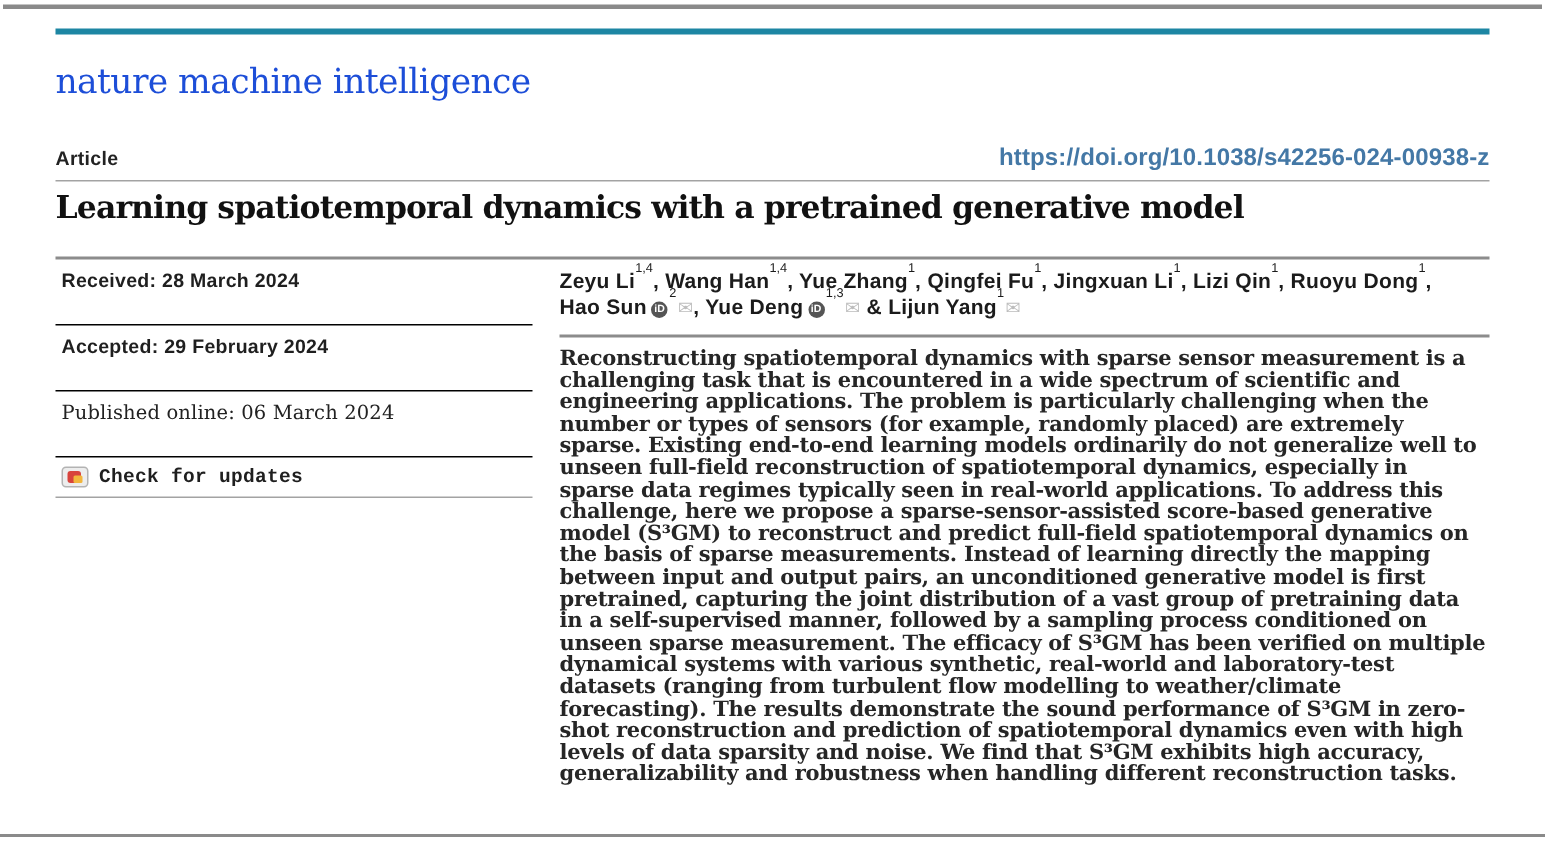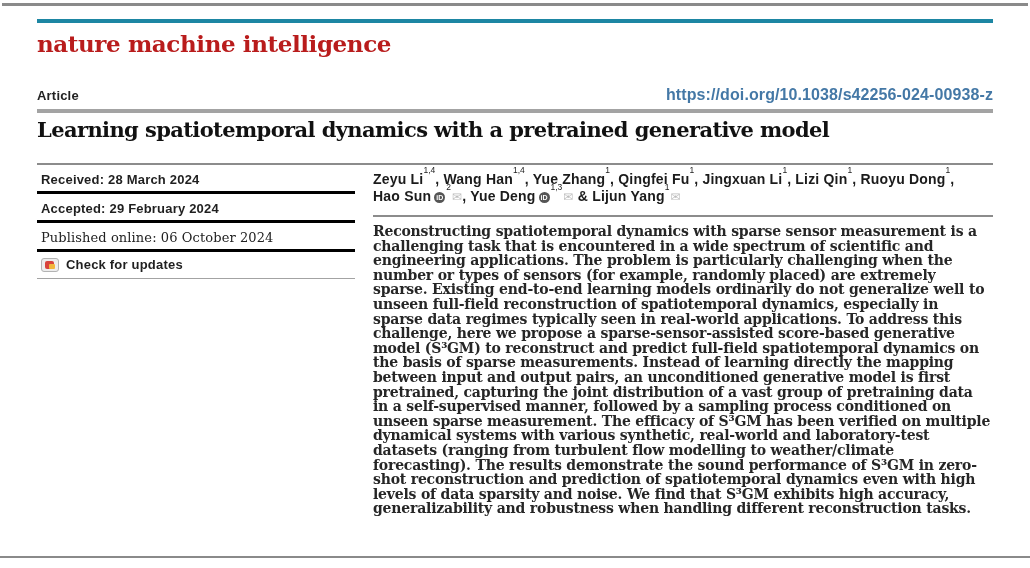--- a/index.html
+++ b/index.html
@@ -17,36 +17,36 @@
   }
   .edge-line-bottom {
     position: absolute; left: 0; right: 0; top: 556px; height: 2px;
     background: #8a8a8a;
   }
   .page { position: absolute; left: 37px; top: 0; width: 956px; }
 
   .teal-rule { margin-top: 19px; height: 4px; background: var(--teal, #1d86a3); }
 
   .masthead {
-    margin-top: 7px;
+    margin-top: 19px;
     font-family: "DejaVu Serif", serif;
-    font-weight: bold;
+    font-weight: normal;
     font-size: 23px;
     letter-spacing: -0.4px;
-    color: #b91c1c;
+    color: #1d4ed8;
     white-space: nowrap;
   }
 
   .article-row {
     margin-top: 29px;
     display: flex;
     justify-content: space-between;
     align-items: baseline;
     padding-bottom: 5px;
-    border-bottom: 4px solid #a3a3a3;
+    border-bottom: 1px solid #a3a3a3;
     text-align: right;
   }
   .article-label { font-size: 13px; font-weight: bold; color: #222; letter-spacing: 0.2px; }
   .doi-link {
     font-size: 16px; font-weight: bold; letter-spacing: 0.1px;
     color: var(--link, #4478a6); text-decoration: none;
   }
 
   .title {
     margin-top: 5px;
@@ -59,33 +59,34 @@
     color: #111;
   }
 
   .columns-rule { margin-top: 22px; height: 2px; background: #8c8c8c; }
 
   .columns { display: flex; }
   .left-col { width: 318px; margin-right: 18px; flex: none; }
   .right-col { width: 620px; flex: none; }
 
   .date-row {
-    padding: 5px 4px 3px 4px;
-    border-bottom: 3px solid #000000;
+    padding: 5px 4px 20px 4px;
+    border-bottom: 1px solid #000000;
   }
   .date-bold { font-size: 13px; font-weight: bold; color: #1f1f1f; letter-spacing: 0.2px; }
   .date-serif {
     font-family: "DejaVu Serif", serif;
     font-size: 13px; color: #222; letter-spacing: 0.1px;
   }
   .check-row {
     display: flex; align-items: center; gap: 7px;
     padding: 5px 4px 6px 4px;
     border-bottom: 1px solid #a3a3a3;
     cursor: pointer;
+    font-family: Liberation Mono, monospace;
   }
   .crossmark {
     position: relative; width: 18px; height: 14px; flex: none;
     background: #ededed; border: 1px solid #b3b3b3; border-radius: 3px;
   }
   .crossmark .cm-red {
     position: absolute; left: 3px; top: 2px; width: 9px; height: 8px;
     background: var(--cm-red, #d8433c); border-radius: 2px;
   }
   .crossmark .cm-yellow {
@@ -149,21 +150,21 @@
   <div class="columns">
 
     <div class="left-col">
       <div class="date-row">
         <span class="date-bold">Received: 28 March 2024</span>
       </div>
       <div class="date-row">
         <span class="date-bold">Accepted: 29 February 2024</span>
       </div>
       <div class="date-row">
-        <span class="date-serif">Published online: 06 October 2024</span>
+        <span class="date-serif">Published online: 06 March 2024</span>
       </div>
       <div class="check-row">
         <span class="crossmark">
           <span class="cm-red"></span>
             <span class="cm-yellow"></span>
         </span>
         <span class="check-label">Check for updates</span>
       </div>
     </div>
 

